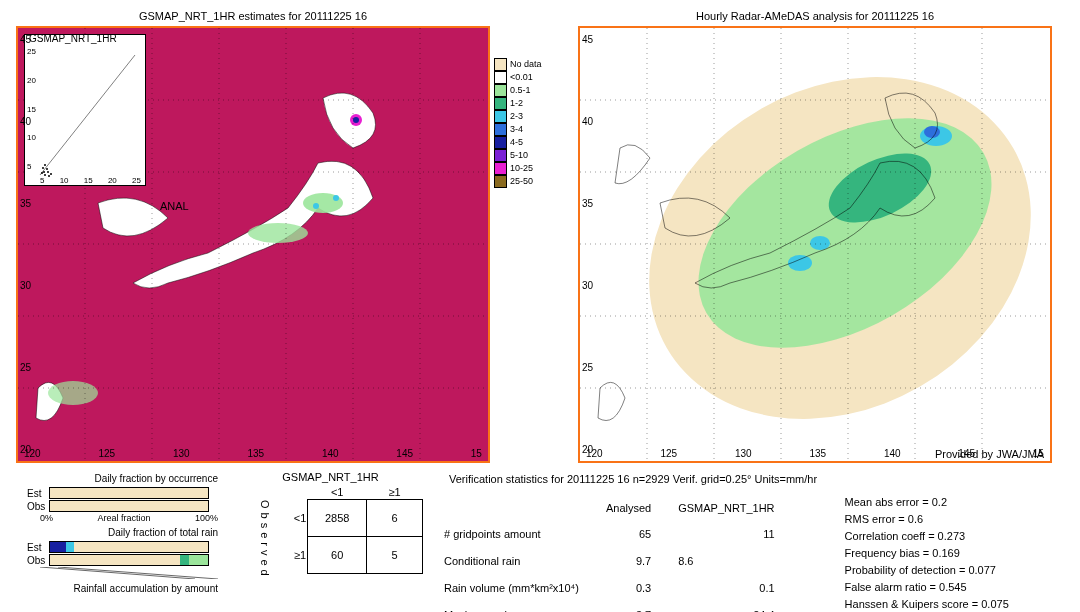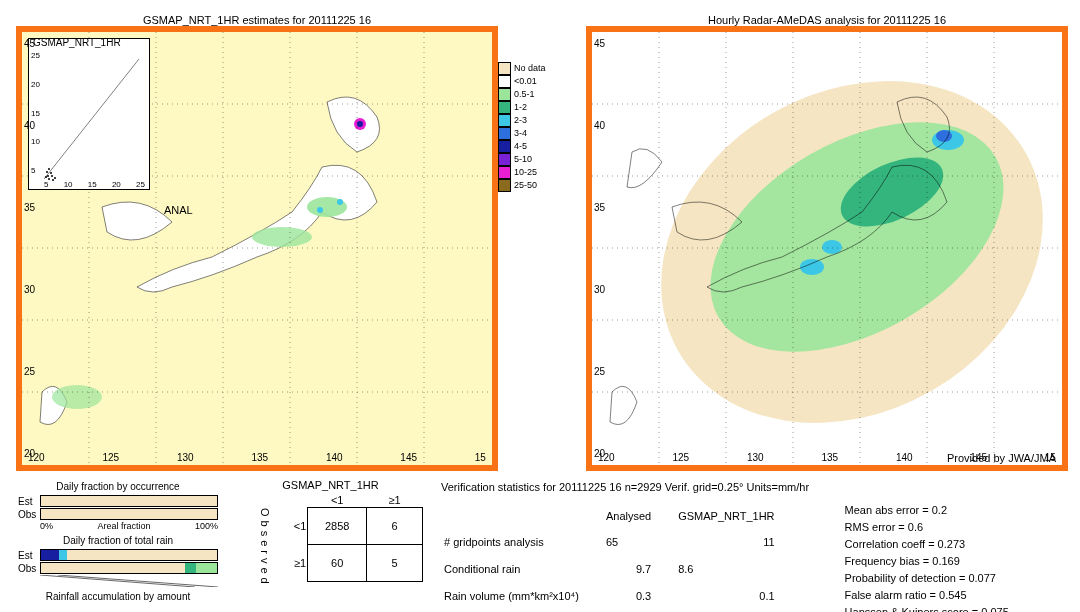--- a/index.html
+++ b/index.html
@@ -1,43 +1,43 @@
 <!DOCTYPE html>
 <html><head>
 <meta charset="utf-8">
 <style>
   body{margin:0;font-family:Helvetica,Arial,sans-serif;font-size:11px;color:#000;background:#fff;width:1080px;height:612px;overflow:hidden}
   .row{display:flex}
-  .map-box{position:relative;border:6px solid #f97316;background:#fef9c3}
+  .map-box{position:relative;border:2px solid #f97316;background:#be185d}
   #map-left{width:470px;height:433px;margin:26px 0 0 16px}
   #map-right{width:470px;height:433px;margin:26px 0 0 88px}
   .title{position:absolute;top:-18px;width:100%;text-align:center;font-size:11px}
   .coast{position:absolute;inset:0}
   .legend{position:absolute;top:30px;right:-60px;width:54px;font-size:9px;line-height:11px}
   .sw{display:flex;align-items:center}
   .c{width:11px;height:11px;border:1px solid #000;margin-right:3px}
   .credit{position:absolute;right:6px;bottom:1px;font-size:11px}
   .tick{position:absolute;font-size:10px}
   .inset{position:absolute;top:6px;left:6px;width:120px;height:150px;background:#fff;border:1px solid #000;overflow:hidden}
   .inset-title{position:absolute;top:-2px;left:4px;font-size:10px;background:#fff}
   .bottom{display:flex;margin-top:8px}
   .bars{width:200px;margin-left:18px}
-  .bars h4{font-weight:normal;font-size:10px;margin:2px 0 3px;text-align:center}
-  .bar-row{display:flex;align-items:center;margin:1px 0}
+  .bars h4{font-weight:normal;font-size:10px;margin:2px 0 3px;text-align:right}
+  .bar-row{display:flex;align-items:center;margin:1px 9px}
   .bl{width:22px;font-size:10px}
   .bar{height:10px;border:1px solid #000;flex:1;background:#f5e5c2;position:relative;overflow:hidden}
   .scale{display:flex;justify-content:space-between;font-size:9px;margin:0 0 4px 22px}
   .ct{margin-left:20px;width:185px;text-align:center}
   .ct h4{font-weight:normal;font-size:11px;margin:0 0 2px}
   .ctable{border-collapse:collapse;margin:0 auto}
   .ctable td{border:1px solid #000;width:64px;height:34px;text-align:center;font-size:11px}
   .ctable th{font-weight:normal;font-size:11px}
   .obs-v{writing-mode:vertical-rl;letter-spacing:4px;font-size:10px;padding:0 4px}
   .stats{margin-left:18px;font-size:11px;line-height:17px;flex:1}
-  .st-title{margin:0 0 6px}
+  .st-title{margin:0 8px 6px}
   .stable td{padding-right:24px}
   .metrics{margin-left:44px;line-height:17px}
 </style>
 </head>
 <body>
 
 <div class="row">
   <div class="map-box" id="map-left">
     <div class="title">GSMAP_NRT_1HR estimates for 20111225 16</div>
     <svg class="coast" viewBox="0 0 470 433">
@@ -276,22 +276,22 @@
       <table class="stable">
         <tbody>
             <tr>
               <td></td>
               <td style="text-align:right">Analysed</td>
               <td>GSMAP_NRT_1HR</td>
             </tr>
         </tbody>
           <tbody id="stat-rows">
             <tr>
-              <td># gridpoints analysis</td>
-              <td style="">65</td>
+              <td># gridpoints amount</td>
+              <td style="text-align:right">65</td>
               <td style="text-align:right">11</td>
             </tr>
             <tr>
               <td>Conditional rain</td>
               <td style="text-align:right">9.7</td>
               <td style="text-align:left">8.6</td>
             </tr>
             <tr>
               <td>Rain volume (mm*km²x10⁴)</td>
               <td style="text-align:right">0.3</td>

